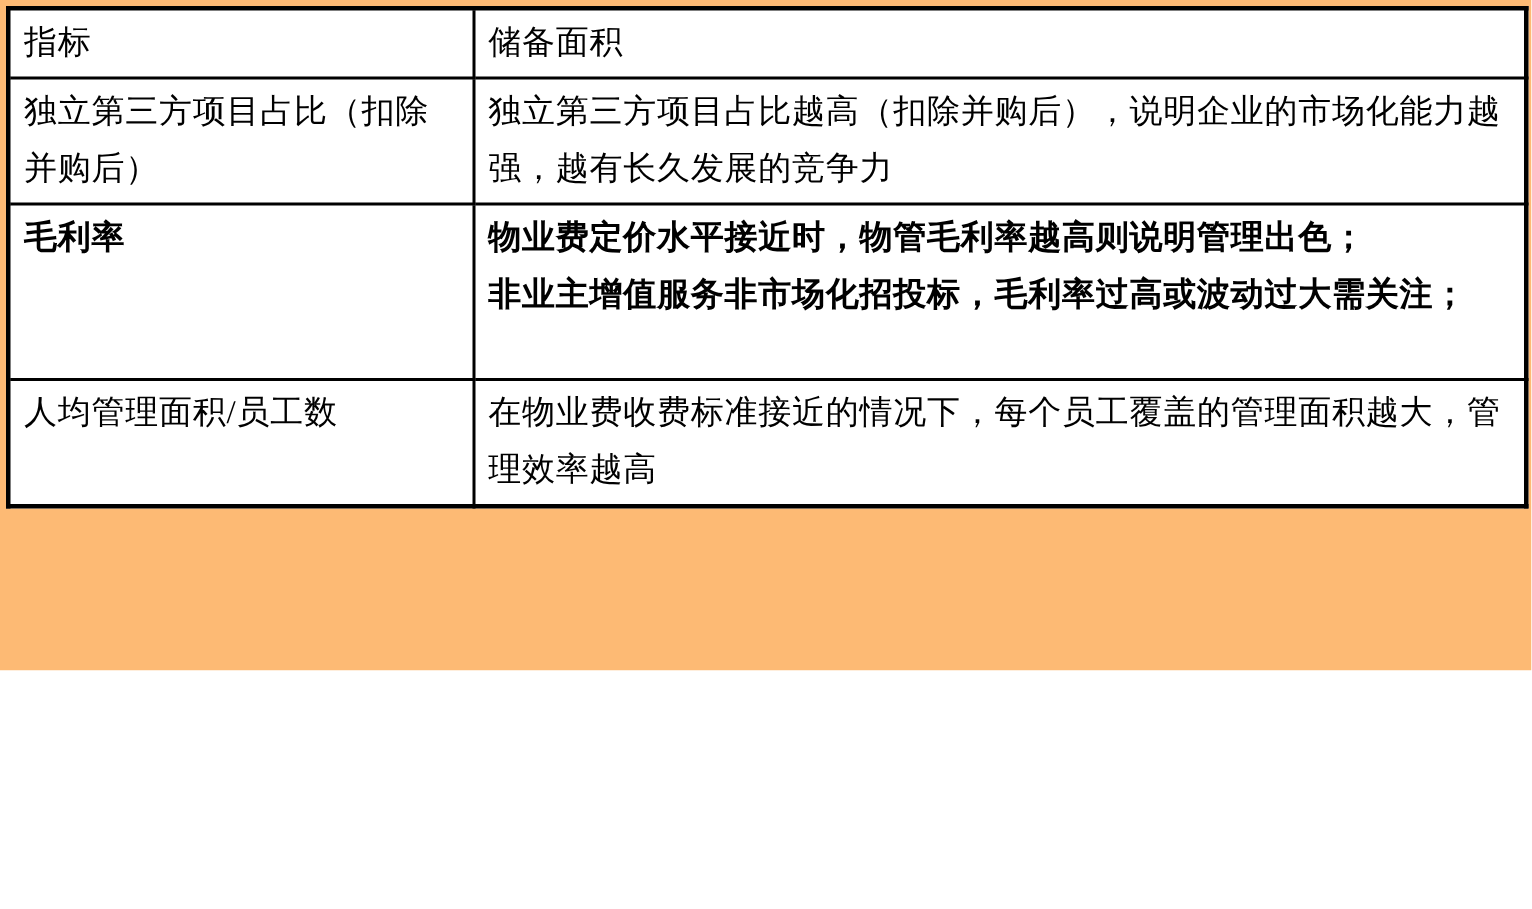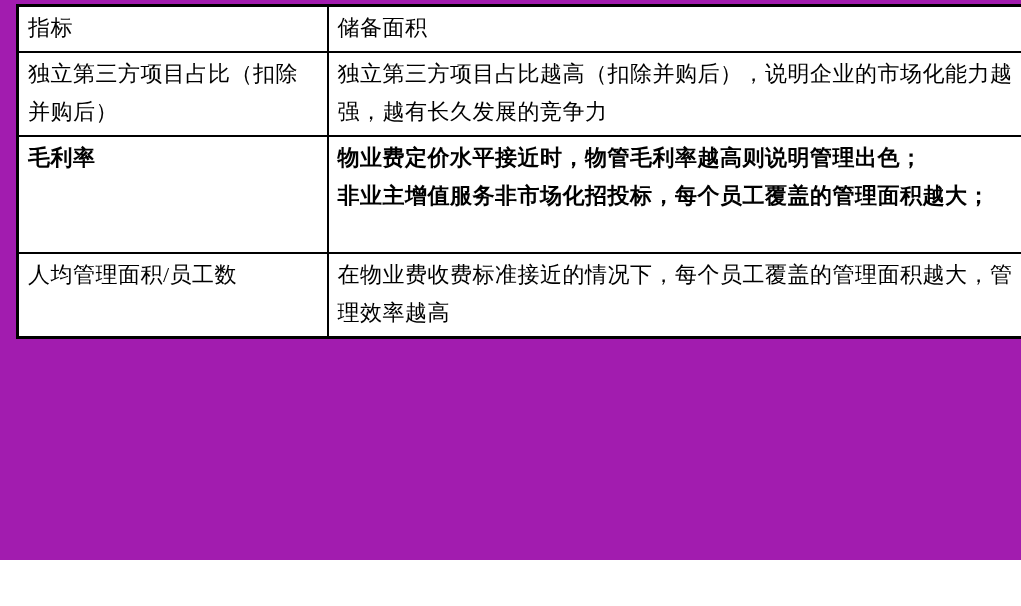--- a/index.html
+++ b/index.html
@@ -2,24 +2,24 @@
 <html lang="zh"><head>
 <meta charset="utf-8">
 <style>
   html, body {
     margin: 0;
     padding: 0;
     background: #ffffff;
   }
   .page {
     width: 1021px;
-    height: 560px;
-    background: #a21caf;
+    height: 447px;
+    background: #fdba74;
     box-sizing: border-box;
-    padding: 4px 16px;
+    padding: 4px 4px;
     font-family: "Liberation Serif", "DejaVu Serif", serif;
     color: #000000;
     overflow: hidden;
   }
   table.indicators {
     width: 1012px;
     border-collapse: collapse;
     table-layout: fixed;
     background: #ffffff;
   }
@@ -63,21 +63,21 @@
         <th>指标</th>
         <th>储备面积</th>
       </tr>
       <tr class="r2">
         <td>独立第三方项目占比（扣除并购后）</td>
         <td>独立第三方项目占比越高（扣除并购后），说明企业的市场化能力越强，越有长久发展的竞争力</td>
       </tr>
       <tr class="r4">
         <td>毛利率</td>
         <td>物业费定价水平接近时，物管毛利率越高则说明管理出色；
-非业主增值服务非市场化招投标，每个员工覆盖的管理面积越大；</td>
+非业主增值服务非市场化招投标，毛利率过高或波动过大需关注；</td>
       </tr>
       <tr class="r5">
         <td>人均管理面积/员工数</td>
         <td>在物业费收费标准接近的情况下，每个员工覆盖的管理面积越大，管理效率越高</td>
       </tr>
     </tbody>
   </table>
 </div>
 
 </body></html>

